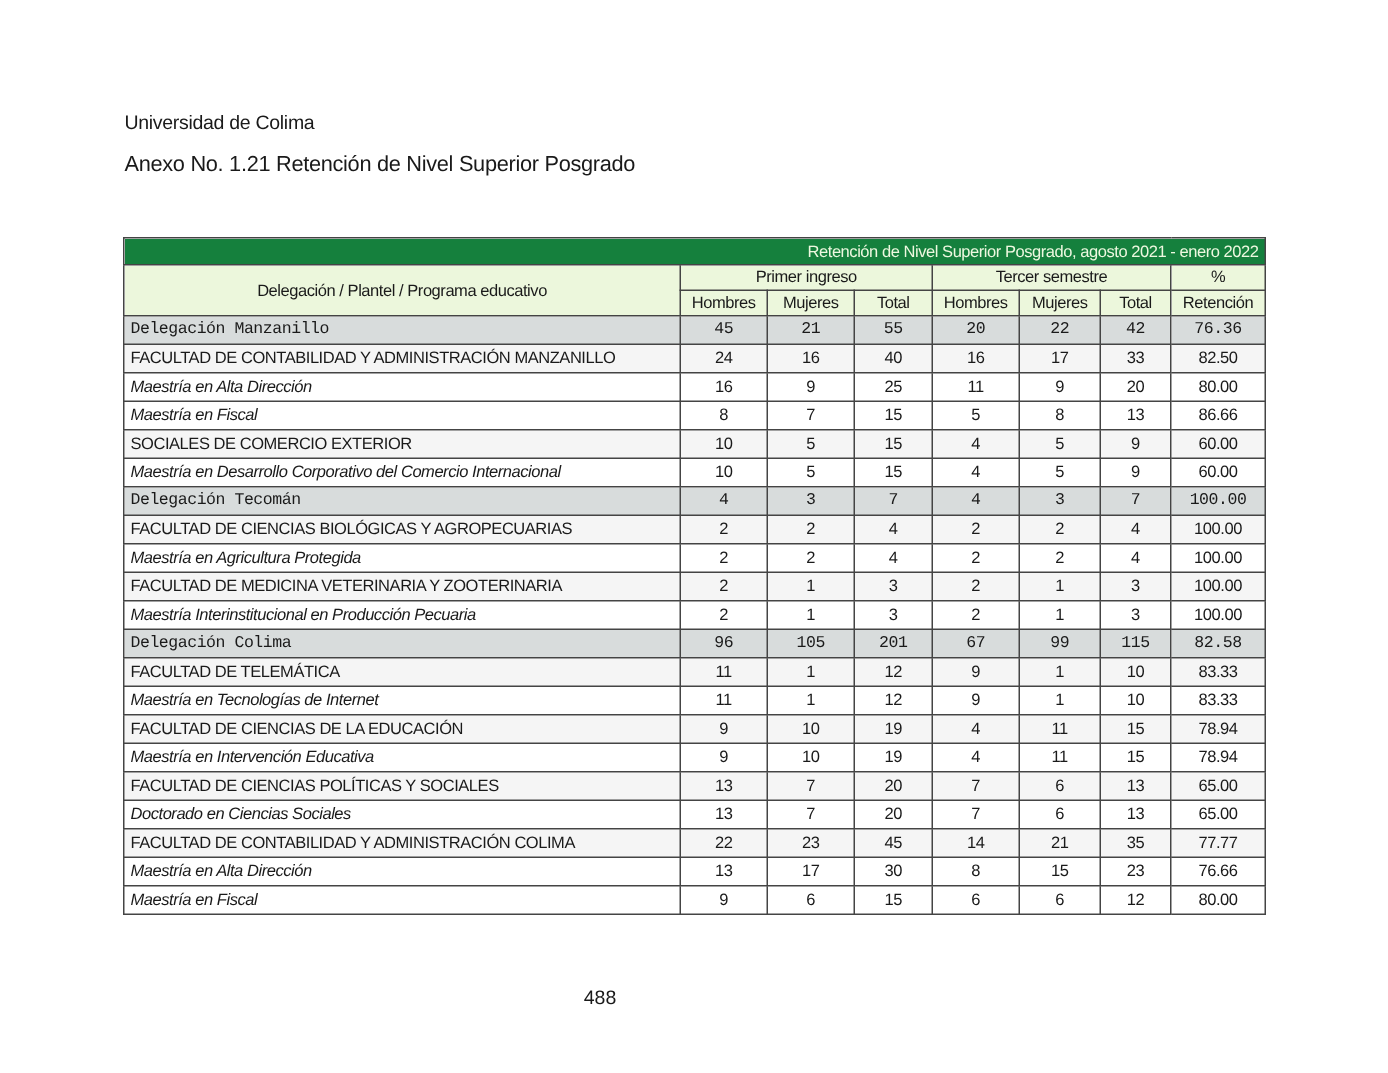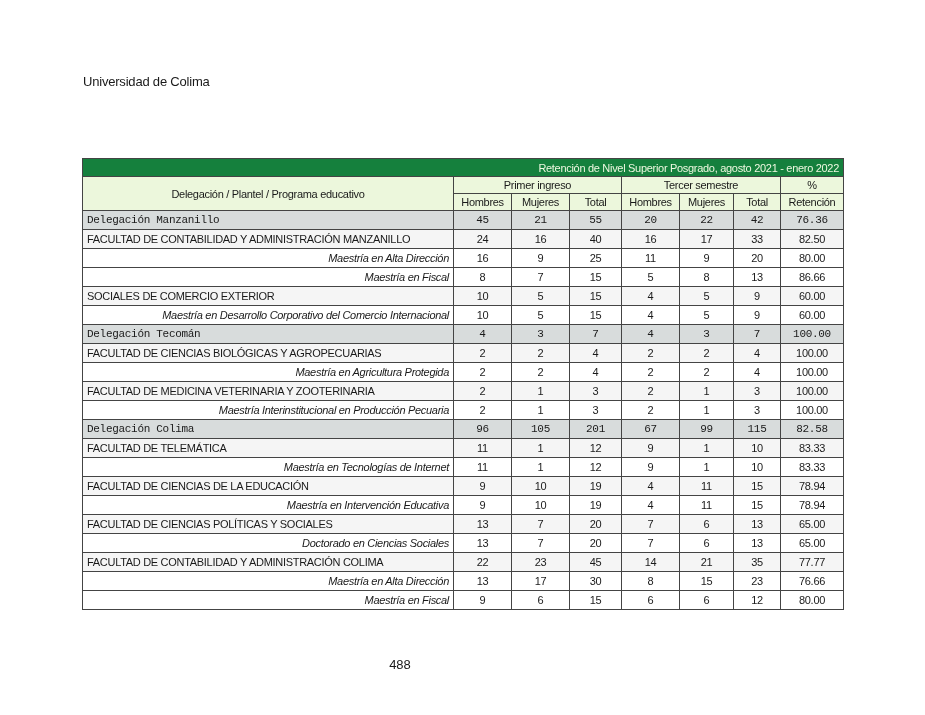--- a/index.html
+++ b/index.html
@@ -12,27 +12,28 @@
                table-layout:fixed; font-size:11px; letter-spacing:-0.3px; }
   table.data td, table.data th { border:1px solid #444; padding:0 4px; height:18px; font-weight:normal;
                white-space:nowrap; overflow:hidden; }
   table.data .band td { background:#15803d; color:#eef8e0; text-align:right; height:17px; font-size:11px; }
   table.data thead tr.h th { background:#ecf7dc; text-align:center; height:16px; }
   table.data td.num { text-align:center; }
   table.data td.name { text-align:left; }
   tr.deleg td { background:#d8dcdc;font-family:Liberation Mono, monospace; }
   tr.fac td { background:#f5f5f5; }
   tr.prog td { background:#ffffff; }
-  tr.prog td.name { font-style:italic;text-align:right; }
+  tr.prog td.name { font-style:italic; }
 </style>
 </head>
 <body>
 
 <div class="univ">Universidad de Colima</div>
 <div class="title">
+  <div>Anexo No. 1.21 Retención de Nivel Superior Posgrado</div>
 </div>
 
 <table class="data">
   <colgroup>
     <col style="width:371px">
       <col style="width:58px">
       <col style="width:58px">
       <col style="width:52px">
     <col style="width:58px">
       <col style="width:54px">

